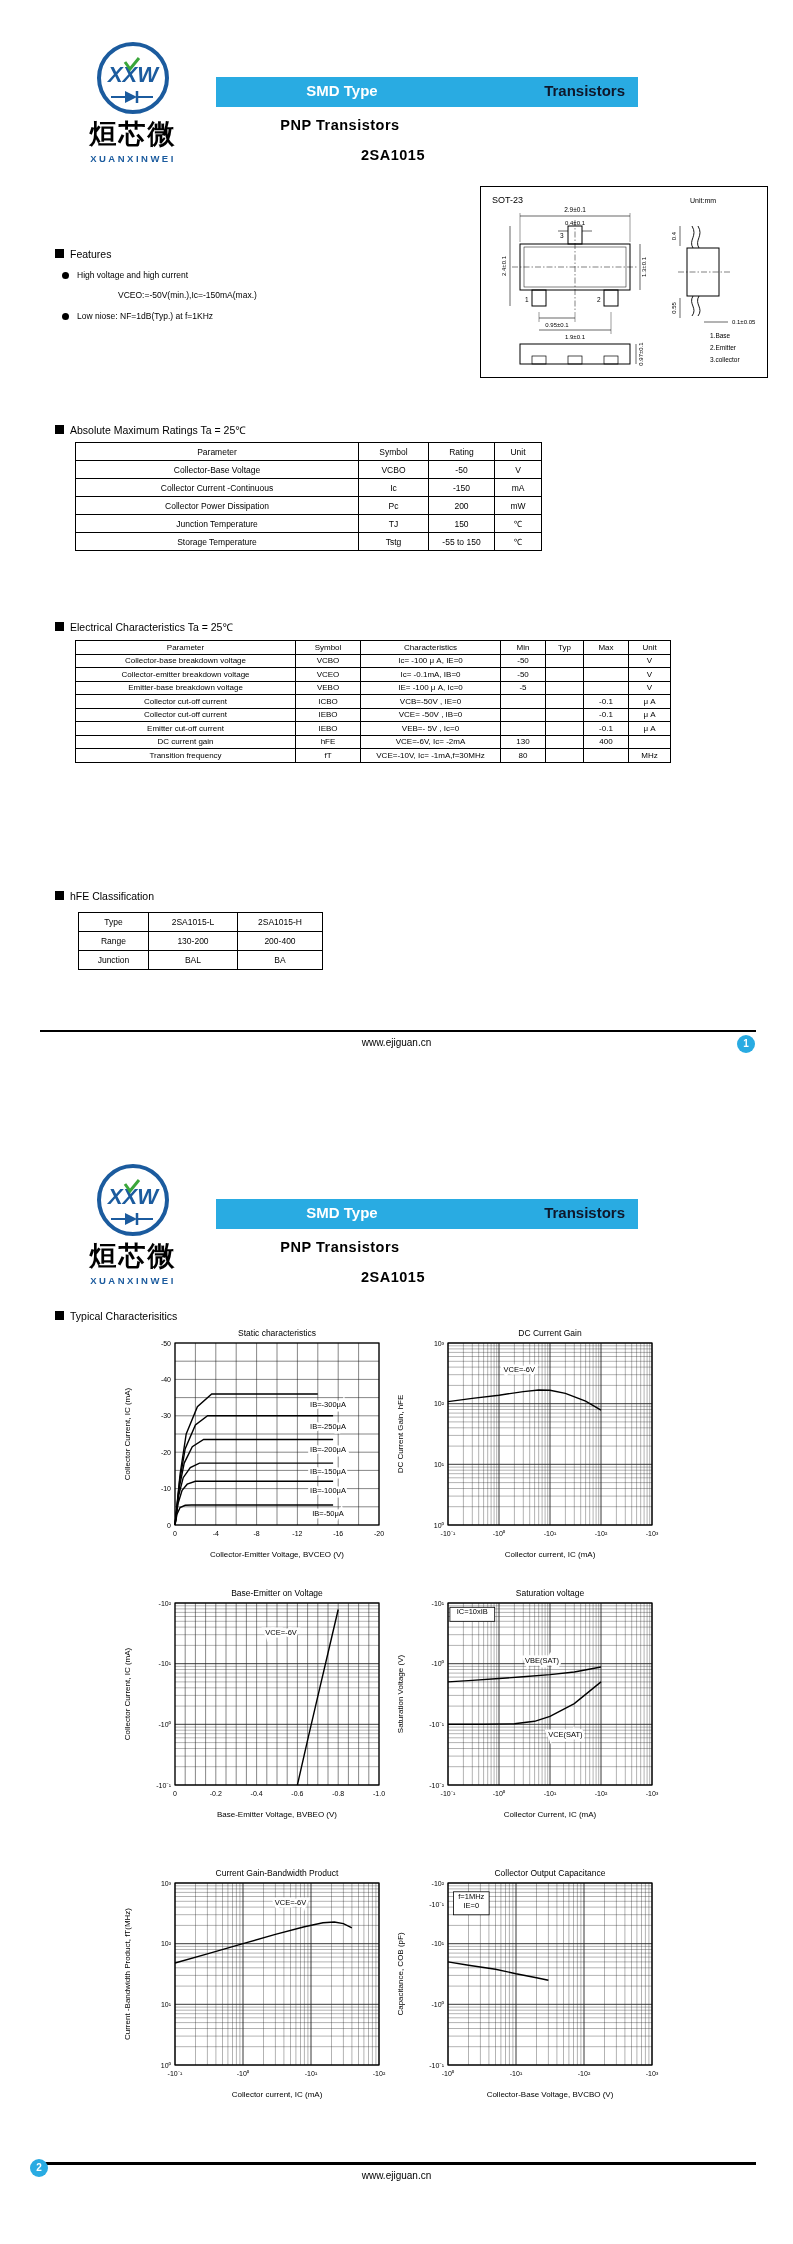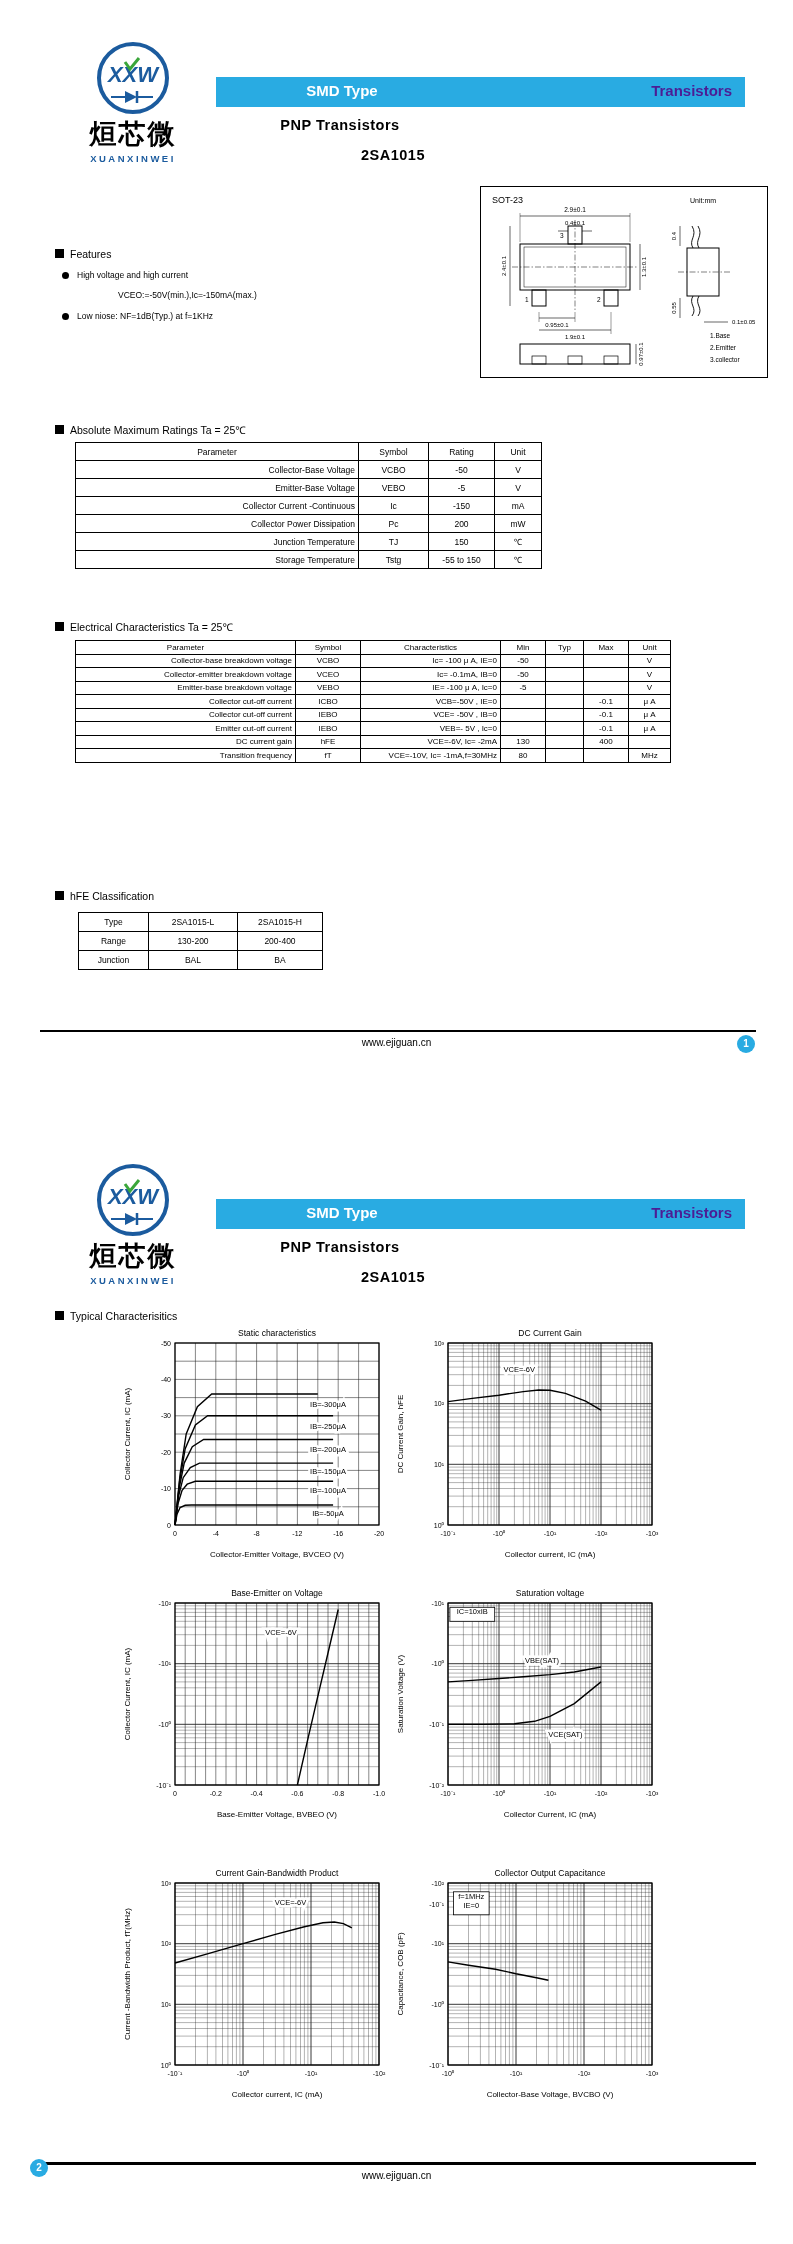--- a/index.html
+++ b/index.html
@@ -1,30 +1,30 @@
 <!DOCTYPE html>
 <html><head>
 <meta charset="utf-8">
 <style>
   html,body{margin:0;padding:0}
   body{width:793px;height:2244px;position:relative;background:#fff;color:#000;
        font-family:"Liberation Sans",sans-serif;overflow:hidden}
   .abs{position:absolute}
-  .banner{position:absolute;background:#29abe2;height:30px;width:529px}
+  .banner{position:absolute;background:#29abe2;height:30px;width:422px}
   .banner .bl{position:absolute;left:0;top:5px;width:252px;text-align:center;color:#fff;font-weight:bold;font-size:15px}
-  .banner .br{position:absolute;right:13px;top:5px;color:#4c1d95;font-weight:bold;font-size:15px}
+  .banner .br{position:absolute;right:13px;top:5px;color:#0f172a;font-weight:bold;font-size:15px}
   .bigtitle{position:absolute;width:300px;text-align:center;font-weight:bold;font-size:14.5px;letter-spacing:.5px}
   .sec{position:absolute;font-size:10.5px;white-space:nowrap}
   .sq{display:inline-block;width:9px;height:9px;background:#000;margin-right:6px}
   .feat{position:absolute;font-size:8.5px;white-space:nowrap}
   .dot{display:inline-block;width:7px;height:7px;border-radius:50%;background:#000;margin-right:8px;vertical-align:middle}
   table.dtable{position:absolute;border-collapse:collapse;table-layout:fixed;border:1.5px solid #000}
   .dtable th,.dtable td{border:1px solid #000;font-weight:normal;text-align:center;
       font-size:8.5px;height:17px;padding:0 3px;overflow:hidden;white-space:nowrap}
-  .dtable td.tl{text-align:right}
+  .dtable td.tl{text-align:center}
   table.elec th,table.elec td{font-size:8px;height:12.5px}
   table.hfe td{height:18px}
   .chart{position:absolute;width:300px;height:240px}
   .rule{position:absolute;background:#000}
   .url{position:absolute;left:0;width:793px;text-align:center;font-size:10px}
   .pgc{position:absolute;width:18px;height:18px;border-radius:50%;background:#29abe2;
        color:#fff;font-size:10px;font-weight:bold;text-align:center;line-height:18px}
   svg text{font-family:"Liberation Sans",sans-serif}
 </style>
 </head>
@@ -143,26 +143,20 @@
         <th>Symbol</th>
         <th>Rating</th>
         <th>Unit</th>
       </tr>
     </thead>
     <tbody>
       <tr>
         <td class="tl">Collector-Base Voltage</td>
         <td>VCBO</td>
         <td>-50</td>
-        <td>V</td>
-      </tr>
-      <tr>
-        <td class="tl">Emitter-Base Voltage</td>
-        <td>VEBO</td>
-        <td>-5</td>
         <td>V</td>
       </tr>
       <tr>
         <td class="tl">Collector Current -Continuous</td>
         <td>Ic</td>
         <td>-150</td>
         <td>mA</td>
       </tr>
       <tr>
         <td class="tl">Collector Power Dissipation</td>

